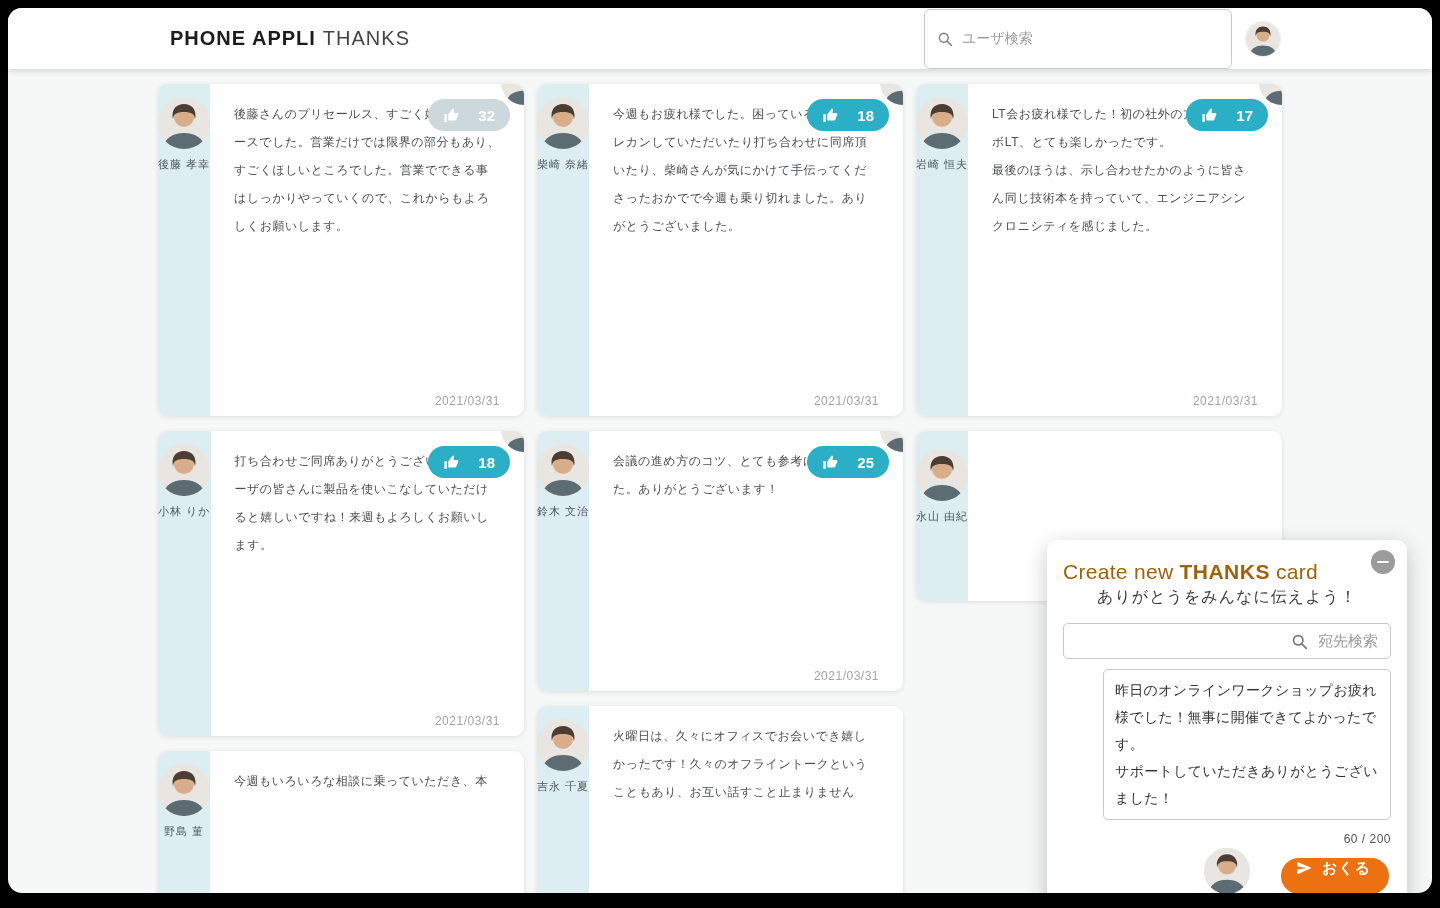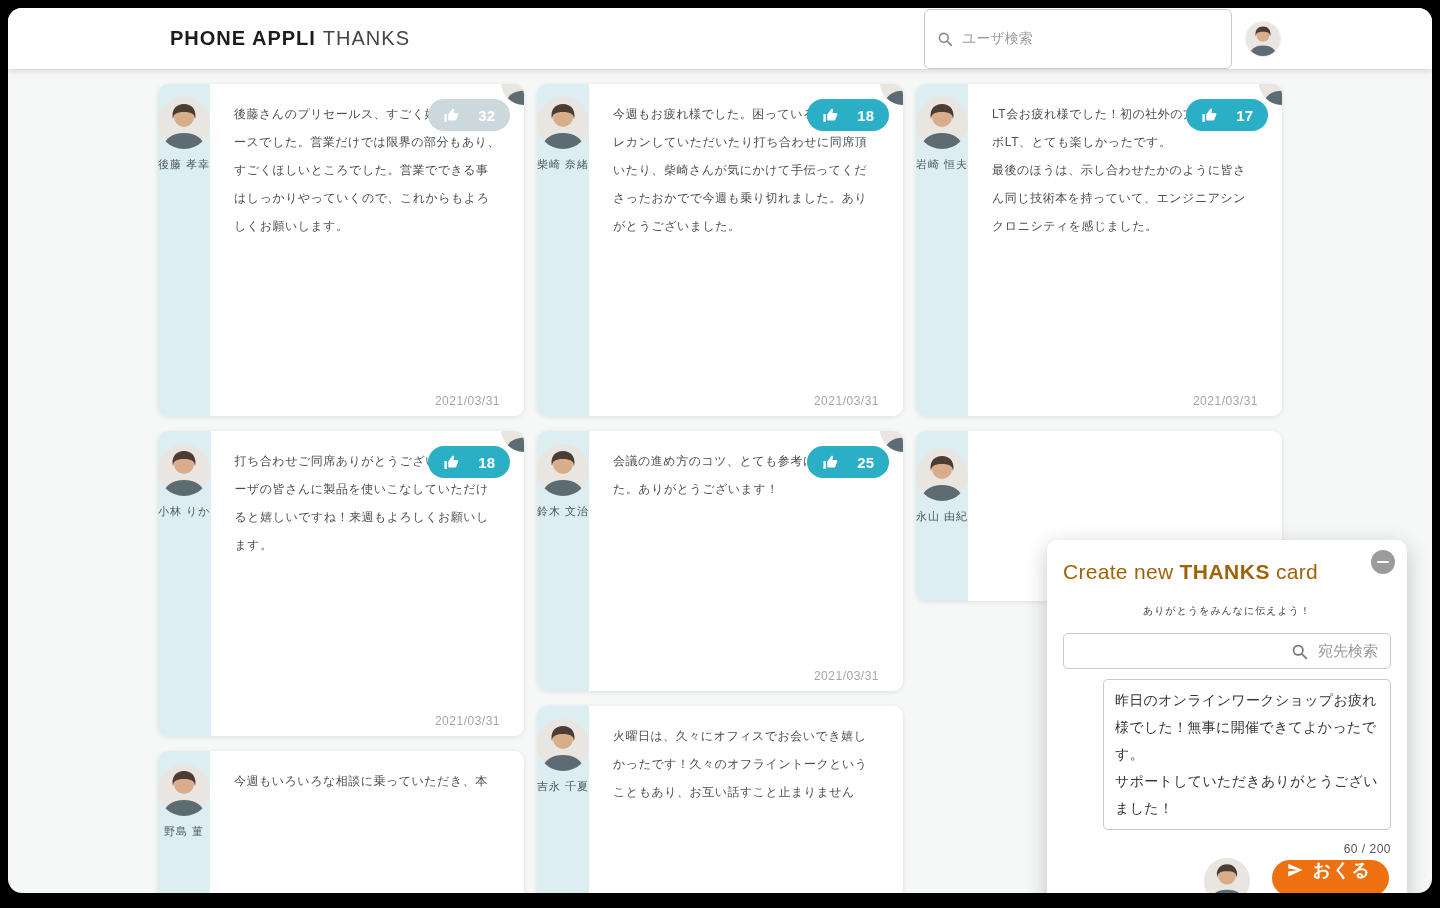--- a/index.html
+++ b/index.html
@@ -81,38 +81,38 @@
     background:#fff;border-radius:10px;box-shadow:0 6px 22px rgba(0,0,0,.22);
     z-index:10;padding:20px 16px 14px;box-sizing:border-box;
   }
   .minimize-btn{
     position:absolute;top:10px;right:12px;width:24px;height:24px;border-radius:50%;
     background:#9b9b9b;border:none;cursor:pointer;display:flex;align-items:center;justify-content:center;padding:0;
   }
   .minimize-btn i{display:block;width:12px;height:2.5px;background:#fff;border-radius:1px;}
   .modal-title{text-align:left;font-size:21px;color:#a16207;letter-spacing:.3px;}
   .modal-title .tb{font-weight:700;margin:0 6px;letter-spacing:.5px;}
-  .modal-sub{text-align:center;font-size:10px;color:#3a3a3a;margin-top:20px;letter-spacing:1px;}
+  .modal-sub{text-align:center;font-size:16px;color:#3a3a3a;margin-top:3px;letter-spacing:1px;}
   .m-search{
     margin-top:15px;height:36px;border:1px solid #c9c9c9;border-radius:5px;
     display:flex;align-items:center;gap:10px;padding:0 12px;color:#9a9a9a;font-size:15px;
     background:#fff;box-sizing:border-box;justify-content:flex-end;
   }
   .m-text{
     margin-top:10px;border:1px solid #c9c9c9;border-radius:5px;background:#fff;
     padding:7px 11px;font-size:14px;line-height:27px;color:#333;letter-spacing:.3px;
     min-height:108px;box-sizing:border-box;white-space:pre-line;cursor:text;margin-left:40px;
   }
   .m-count{text-align:right;font-size:12px;color:#555;margin-top:12px;letter-spacing:.5px;}
   .m-foot{position:relative;height:62px;margin-top:2px;}
   .m-foot .avatar{position:absolute;left:50%;transform:translateX(-50%);top:0;width:46px;height:46px;}
   .m-sender{position:absolute;left:0;width:100%;text-align:center;bottom:-2px;font-size:10.5px;color:#4f565a;letter-spacing:1px;}
   .send-btn{
-    position:absolute;right:2px;top:2px;height:36px;border:none;border-radius:18px;
-    background:#ee7111;color:#fff;font-size:18px;font-weight:700;letter-spacing:1px;
+    position:absolute;right:2px;top:10px;height:36px;border:none;border-radius:18px;
+    background:#ee7111;color:#fff;font-size:15px;font-weight:700;letter-spacing:1px;
     display:flex;align-items:center;gap:9px;padding:0 18px 16px 14px;cursor:pointer;font-family:inherit;
   }
   .icon{display:inline-flex;align-items:center;justify-content:center;flex:none;}
 </style>
 </head>
 <body>
 
 <svg width="0" height="0" style="position:absolute">
   <defs>
     <g id="person-art">

